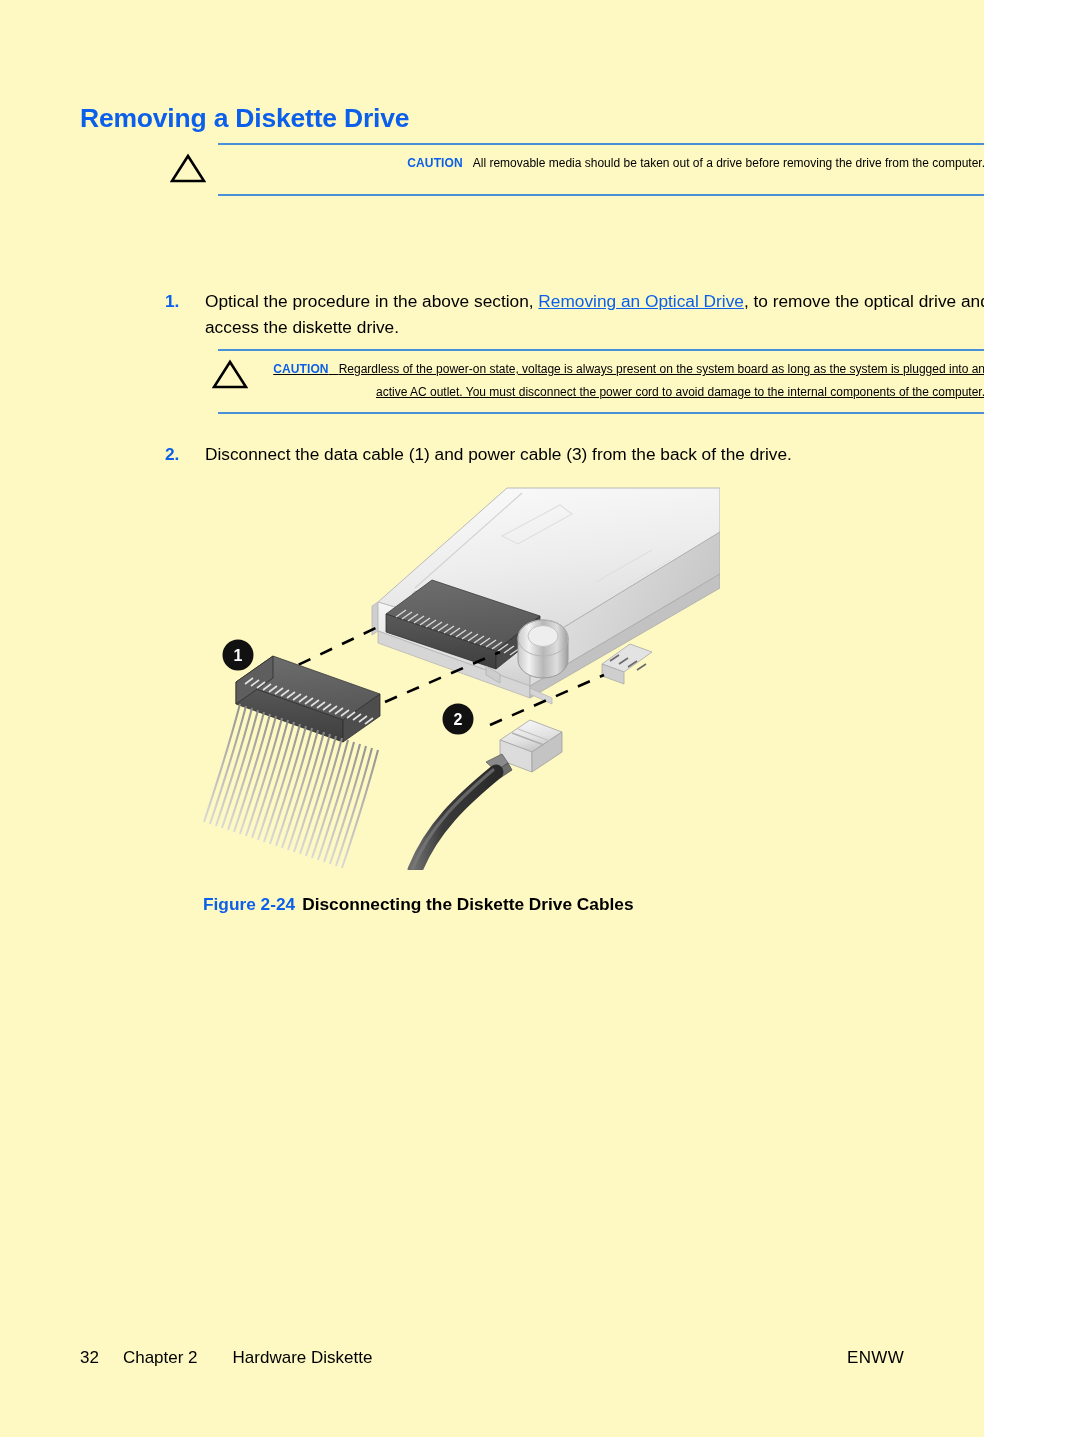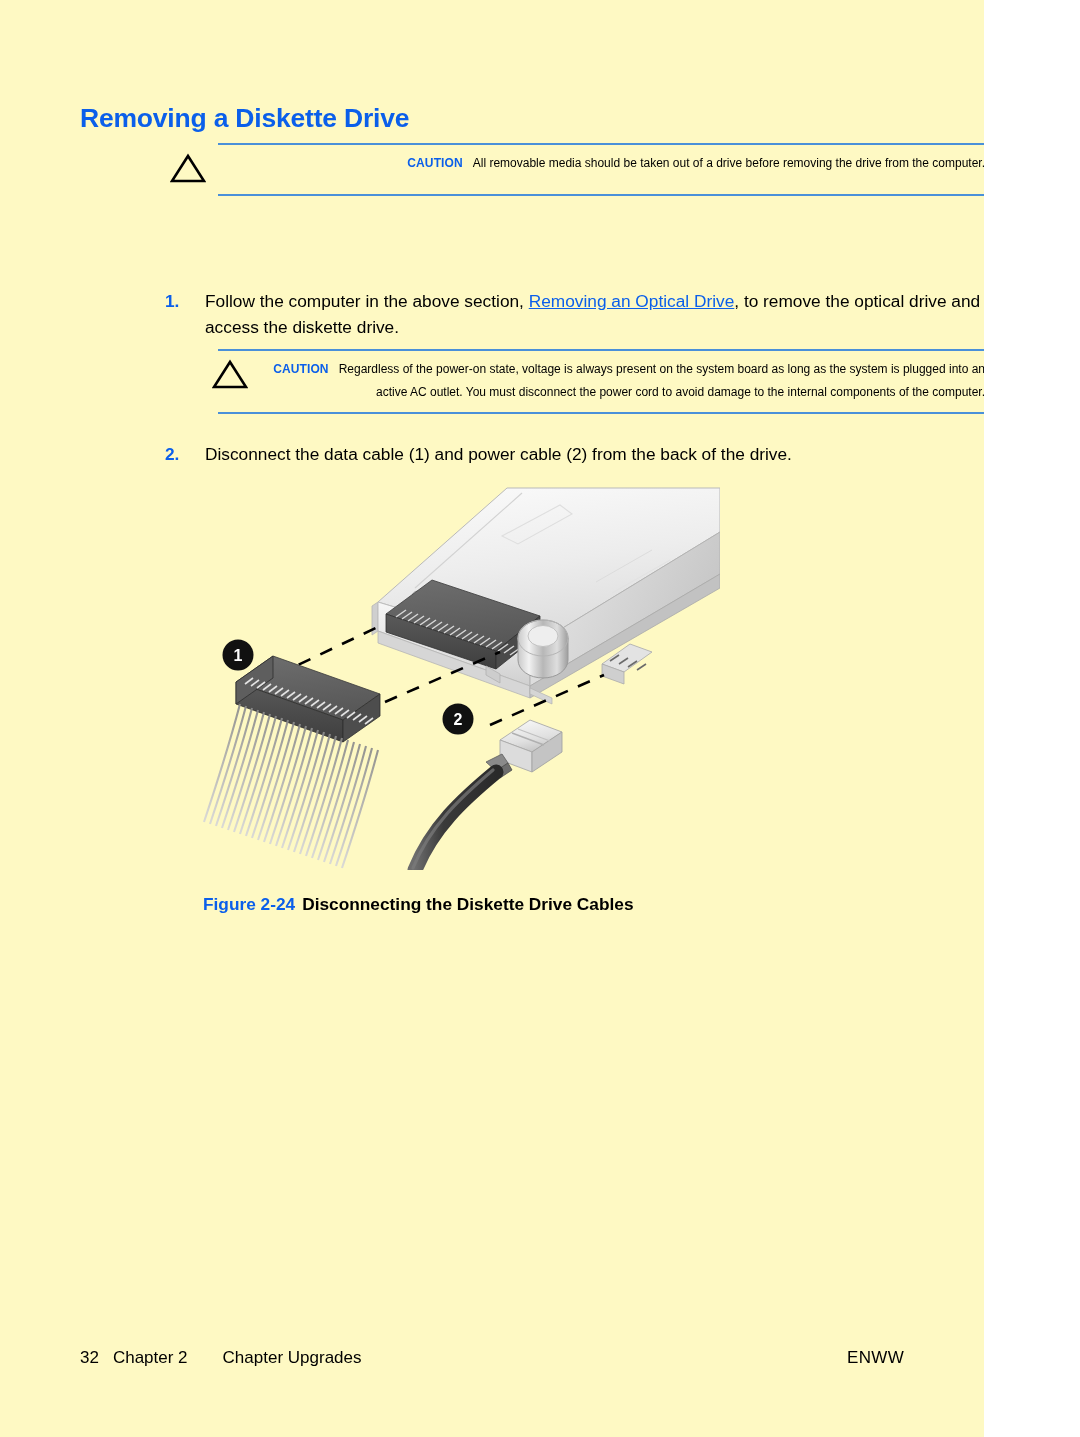--- a/index.html
+++ b/index.html
@@ -64,21 +64,21 @@
     text-align: right;
   }
   .caution-label {
     color: #0B5FEA;
     font-weight: bold;
     letter-spacing: 0.1px;
   }
   .caution-label + span { }
 
   #caution-1 { top: 143px; }
-  #caution-2 { top: 349px; }
+  #caution-2 { top: 349px; text-decoration: underline; }
   #caution-2 .caution-text { margin-left: 92px; }
   #caution-2 .tri-icon { left: 42px; }
 
   
   .body-para {
     position: absolute;
     left: 165px;
     top: 228px;
     width: 822px;
     font-size: 17.3px;
@@ -141,21 +141,21 @@
 
   
   .footer {
     position: absolute;
     left: 80px;
     right: 80px;
     top: 1348px;
     font-size: 17px;
   }
   .footer .left { float: left; }
-  .footer .pagenum { margin-right: 14px; }
+  .footer .pagenum { margin-right: 24px; }
   .footer .chap { margin-right: 35px; }
   .footer .right { float: right; letter-spacing: 0.3px; margin-left: 8px; }
 </style>
 </head>
 <body>
 
 <div class="page">
 
   <div class="page-title">Removing a Diskette Drive</div>
 
@@ -171,42 +171,42 @@
         <span class="caution-label">CAUTION</span>
         <span>&nbsp;&nbsp;</span><span>All removable media should be taken out of a drive before removing the drive from the computer.</span>
       </div>
     </div>
     <div class="rule bottom"></div>
   </div>
 
 
   <div class="step" id="step-1">
     <span class="marker">1.</span>
-    <div class="step-text"><span>Follow the computer in the above section, </span><a class="doclink" href="#">Removing an Optical Drive</a><span>, to remove the optical drive and access the diskette drive.</span></div>
+    <div class="step-text"><span>Optical the procedure in the above section, </span><a class="doclink" href="#">Removing an Optical Drive</a><span>, to remove the optical drive and access the diskette drive.</span></div>
   </div>
 
   <div class="caution" id="caution-2">
     <div class="rule top"></div>
     <div class="caution-body">
       <span class="tri-icon">
         <svg width="36" height="30" viewBox="0 0 36 30">
           <polygon points="18,3 34,28 2,28" fill="none" stroke="#000000" stroke-width="2.6" stroke-linejoin="miter"></polygon>
         </svg>
       </span>
       <div class="caution-text">
         <span class="caution-label">CAUTION</span>
         <span>&nbsp;&nbsp;</span><span>Regardless of the power-on state, voltage is always present on the system board as long as the system is plugged into an active AC outlet. You must disconnect the power cord to avoid damage to the internal components of the computer.</span>
       </div>
     </div>
     <div class="rule bottom"></div>
   </div>
 
   <div class="step" id="step-2">
     <span class="marker">2.</span>
-    <div class="step-text">Disconnect the data cable (1) and power cable (2) from the back of the drive.</div>
+    <div class="step-text">Disconnect the data cable (1) and power cable (3) from the back of the drive.</div>
   </div>
 
   <div class="figure-wrap">
     <svg width="520" height="400" viewBox="0 0 520 400">
       <defs>
         <linearGradient id="topFace" x1="0" y1="0" x2="0.3" y2="1">
           <stop offset="0%" stop-color="#fbfbfb"></stop>
           <stop offset="55%" stop-color="#ededed"></stop>
           <stop offset="100%" stop-color="#dcdcdc"></stop>
         </linearGradient>
@@ -406,18 +406,18 @@
       </g>
     </svg>
   </div>
 
   <div class="figure-caption">
     <span class="fignum">Figure 2-24</span><span class="figtitle">Disconnecting the Diskette Drive Cables</span>
   </div>
 
   <div class="footer">
     <span class="left">
-      <span class="pagenum">32</span><span class="chap">Chapter 2</span><span>Chapter Upgrades</span>
+      <span class="pagenum">32</span><span class="chap">Chapter 2</span><span>Hardware Diskette</span>
     </span>
     <span class="right">ENWW</span>
   </div>
 
 </div>
 
 </body></html>

